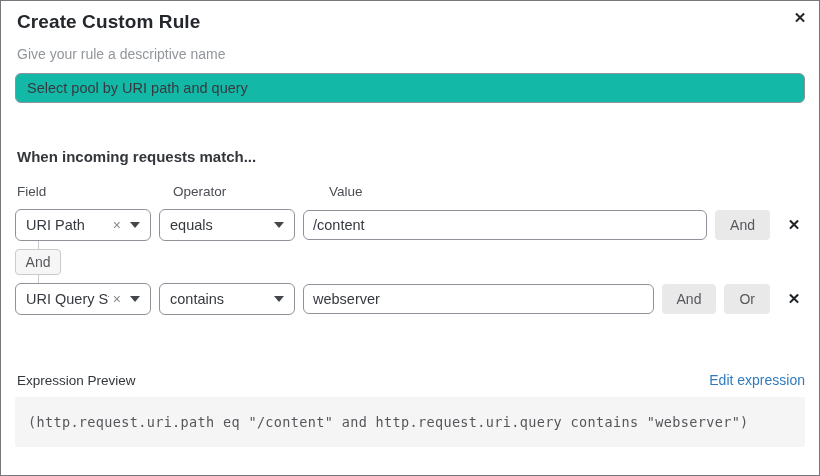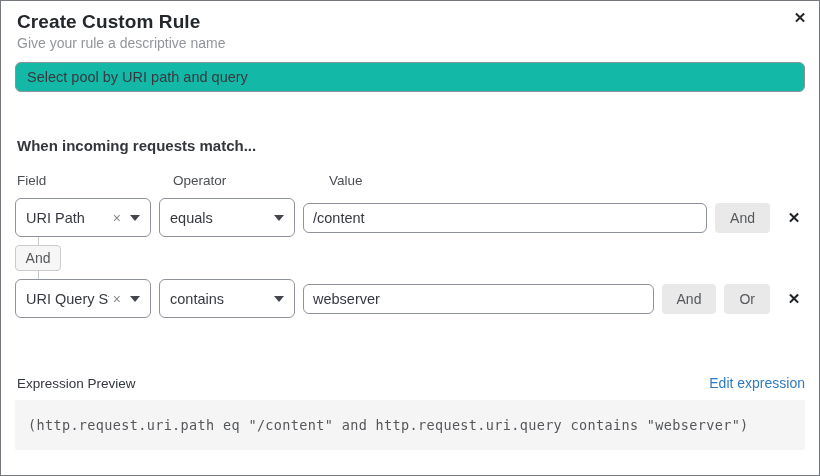--- a/index.html
+++ b/index.html
@@ -40,21 +40,21 @@
     text-align: center;
     padding: 0;
   }
   .field-label {
     margin-top: 20px;
     font-size: 15px;
     color: #33373c;
     padding-left: 2px;
   }
   .helper-text {
-    margin-top: 2px;
+    margin-top: 13px;
     font-size: 14px;
     color: #92969b;
     padding-left: 2px;
   }
   .text-input {
     display: block;
     width: 100%;
     height: 30px;
     margin-top: 11px;
     border: 1px solid #8e9399;
@@ -86,21 +86,21 @@
   .col-labels .col-value { flex: 1; }
   .cond-row {
     display: flex;
     align-items: center;
     gap: 8px;
     margin-top: 10px;
   }
   .cond-row.second { margin-top: 0; }
   .select-box {
     width: 136px;
-    height: 39px;
+    height: 32px;
     border: 1px solid #8e9399;
     border-radius: 6px;
     background: #fff;
     display: flex;
     align-items: center;
     padding: 8px 10px;
     cursor: pointer;
     flex-shrink: 0;
   }
   .select-box .sel-text {

